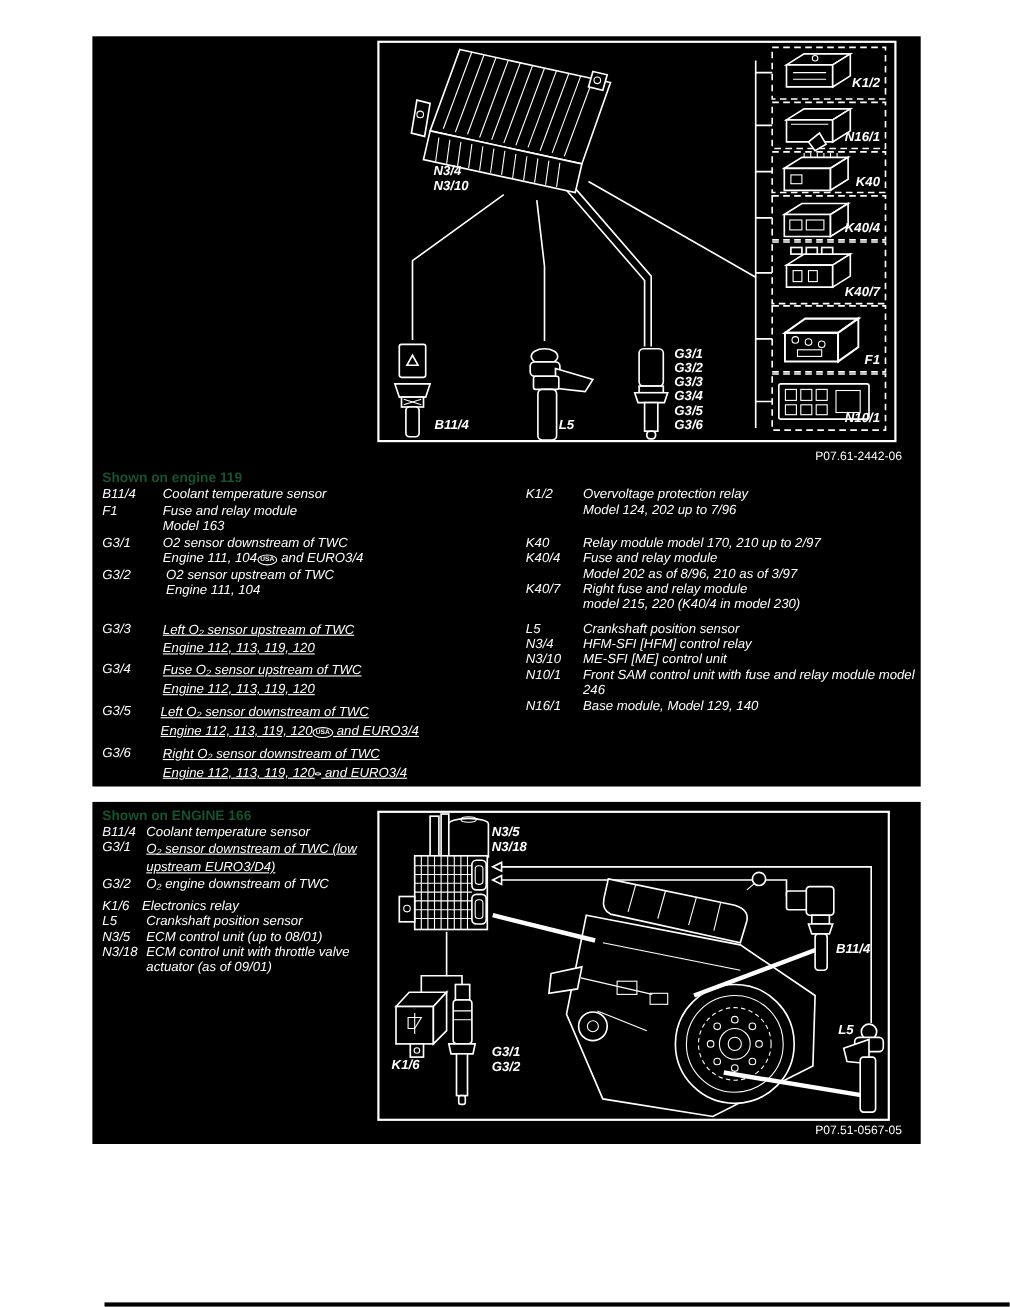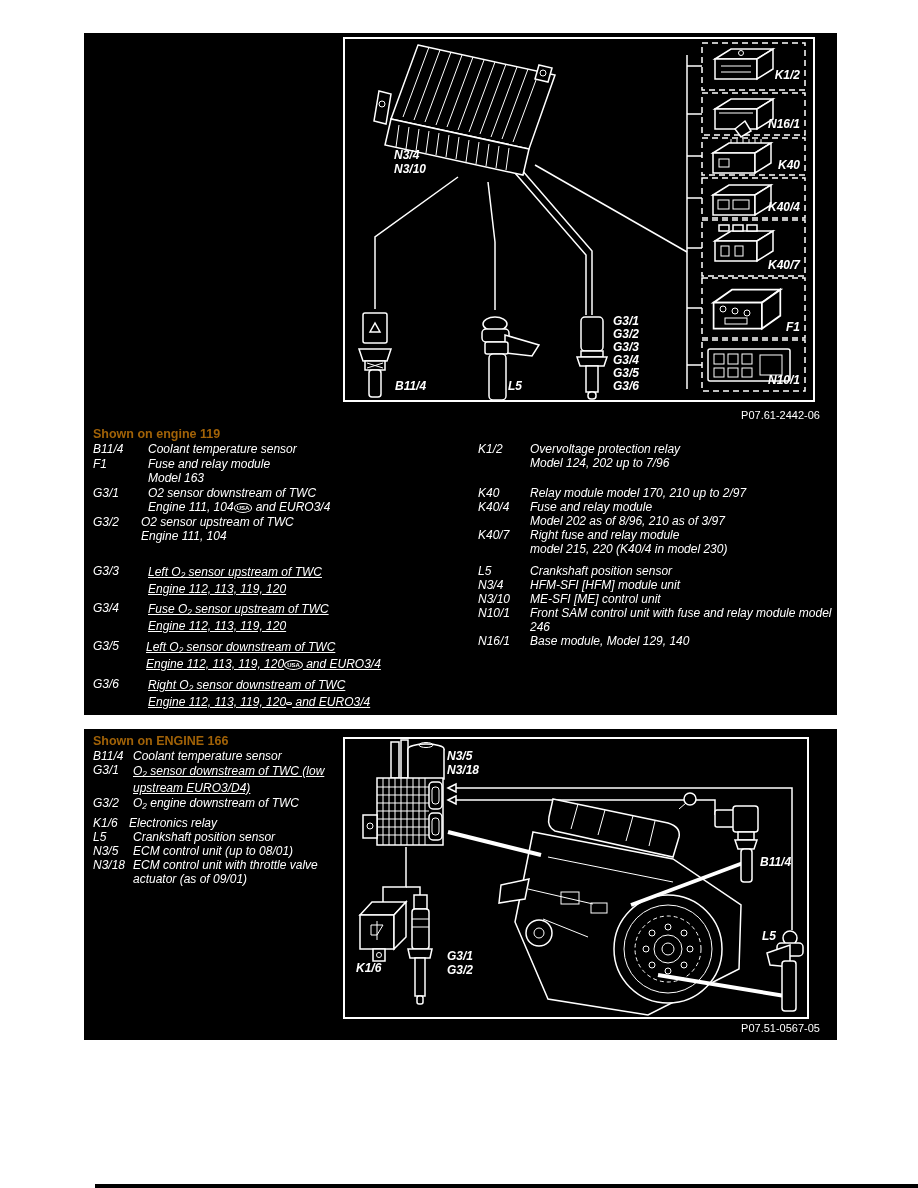--- a/index.html
+++ b/index.html
@@ -9,21 +9,21 @@
   .frame{position:absolute;border:2px solid #fff;box-sizing:border-box;}
   .dsvg{position:absolute;}
   
   .dlabel{position:absolute;color:#fff;font:bold italic 12px "Liberation Sans",sans-serif;
           white-space:nowrap;line-height:13px;}
   .modlabel{position:absolute;width:98px;text-align:right;color:#fff;
             font:bold italic 12px "Liberation Sans",sans-serif;}
   .cap{position:absolute;color:#fff;font:11px "Liberation Sans",sans-serif;
        width:170px;text-align:right;white-space:nowrap;}
   
-  .ltitle{position:absolute;color:#a16207;font:bold 12.5px "Liberation Sans",sans-serif;white-space:nowrap;}
+  .ltitle{position:absolute;color:#14532d;font:bold 12.5px "Liberation Sans",sans-serif;white-space:nowrap;}
   .lrow{position:absolute;color:#fff;font:italic 12px "Liberation Sans",sans-serif;}
   .lrow .code{position:absolute;left:0;top:0;white-space:nowrap;}
   .lrow .desc{position:absolute;top:0;}
   .lrow .line{line-height:14px;white-space:nowrap;}
   .lh17 .line{line-height:17px;text-decoration:underline;}
   .usa{display:inline-block;border:1px solid #fff;border-radius:50%;
        font:bold 6px "Liberation Sans",sans-serif;font-style:normal;
        padding:1px 2px 0 2px;line-height:7px;vertical-align:1px;letter-spacing:0;}
   .botrule{position:absolute;background:#000;}
   svg{display:block}
@@ -228,21 +228,21 @@
   </div>
 <div class="lrow" style="left:93px;top:486px">
     <span class="code">G3/1</span>
     <div class="desc" style="left:55px">
       <div class="line">O2 sensor downstream of TWC</div>
       <div class="line"><span>Engine 111, 104</span><span class="usa">USA</span><span> and EURO3/4</span></div>
     </div>
   </div>
 <div class="lrow" style="left:93px;top:515px">
     <span class="code">G3/2</span>
-    <div class="desc" style="left:48px">
+    <div class="desc" style="left:58px">
       <div class="line">O2 sensor upstream of TWC</div>
       <div class="line">Engine 111, 104</div>
     </div>
   </div>
 <div class="lrow lh17" style="left:93px;top:564px">
     <span class="code">G3/3</span>
     <div class="desc" style="left:55px">
       <div class="line">Left O₂ sensor upstream of TWC</div>
       <div class="line">Engine 112, 113, 119, 120</div>
     </div>
@@ -298,21 +298,21 @@
   </div>
 <div class="lrow" style="left:478px;top:564px">
     <span class="code">L5</span>
     <div class="desc" style="left:52px">
       <div class="line">Crankshaft position sensor</div>
     </div>
   </div>
 <div class="lrow" style="left:478px;top:578px">
     <span class="code">N3/4</span>
     <div class="desc" style="left:52px">
-      <div class="line">HFM-SFI [HFM] module unit</div>
+      <div class="line">HFM-SFI [HFM] control relay</div>
     </div>
   </div>
 <div class="lrow" style="left:478px;top:592px">
     <span class="code">N3/10</span>
     <div class="desc" style="left:52px">
       <div class="line">ME-SFI [ME] control unit</div>
     </div>
   </div>
 <div class="lrow" style="left:478px;top:606px">
     <span class="code">N10/1</span>

